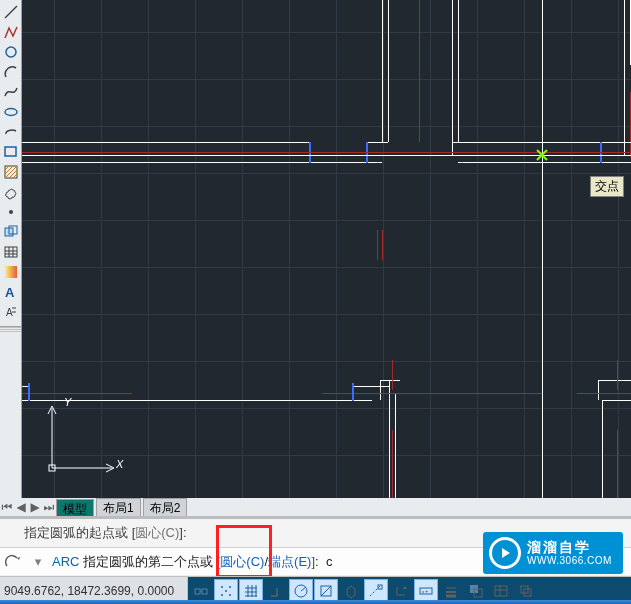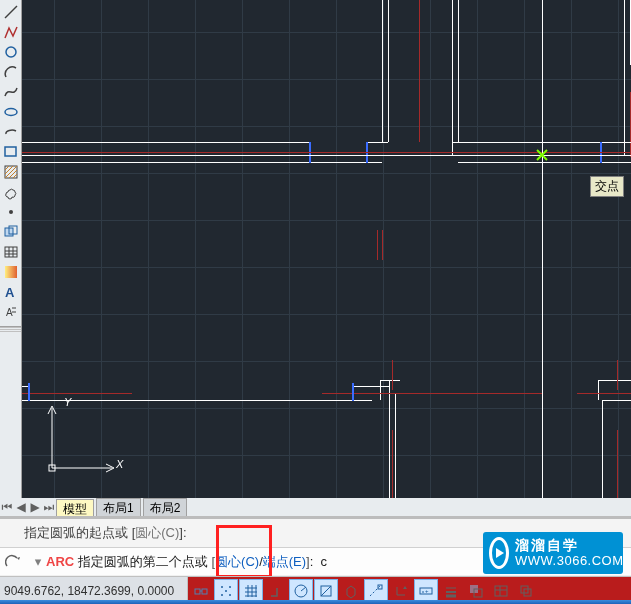--- a/index.html
+++ b/index.html
@@ -127,21 +127,21 @@
     border:1px solid #a0a0a0;
     border-bottom:none;
     padding:1px 6px;
     margin-right:2px;
     color:#000;
     font-size:12px;
     cursor:pointer;
     position:relative;
   }
   .tab-active {
-    background:#fef9c3;
+    background:#0f766e;
     top:1px;
     border-bottom:1px solid #f8f8f8;
   }
 
   
   .cmdarea {
     position:absolute;
     left:0; top:516px;
     width:631px;
     height:60px;
@@ -167,42 +167,42 @@
     font-size:13px;
     color:#202020;
     white-space: nowrap;
     position:relative;
   }
   .cmd-icon {
     width:20px; height:20px;
     display:flex; align-items:center; justify-content:center;
     margin-right:4px;
   }
-  .cmd-text b { color:#ef4444; font-weight:bold; }
+  .cmd-text b { color:#0369a1; font-weight:normal;margin-left:6px; }
   .cmd-text .opt-brace { color:#505050; }
   .cmd-text .opt-link { color:#1060c0; }
   .cmd-line .chev {
     width:16px;
     color:#808080;
     text-align:center;
     margin-left:2px;
   }
   .red-rect {
     position:absolute;
     border:3px solid #ff2020;
     pointer-events:none;
   }
 
   
   .statusbar {
     position:absolute;
     left:0; top:576px;
     width:631px;
     height:28px;
-    background:#b91c1c;
+    background:#0c4a6e;
     border-top:1px solid #c0c0c0;
     display:flex;
     align-items:center;
   }
   .status-coords {
     width:188px;
     padding-left:4px;
     color:#303030;
     font-size:12px;
     border-right:1px solid #c0c0c0;
@@ -236,21 +236,21 @@
   }
   .wm-icon {
     width:32px; height:32px;
     border:3px solid #fff;
     border-radius:50%;
     display:flex; align-items:center; justify-content:center;
     margin-right:6px;
   }
   .wm-text { display:flex; flex-direction:column; line-height:1.1; }
   .wm-text .t1 { font-size:14px; font-weight:bold; letter-spacing:2px; }
-  .wm-text .t2 { font-size:13px; letter-spacing:0.5px; }
+  .wm-text .t2 { font-size:10px; letter-spacing:0.5px; }
 
   
   .winbar {
     position:absolute;
     left:0; bottom:0;
     width:631px; height:4px;
     background:linear-gradient(#3a8dde,#1e62b8);
   }
 </style>
 </head>

